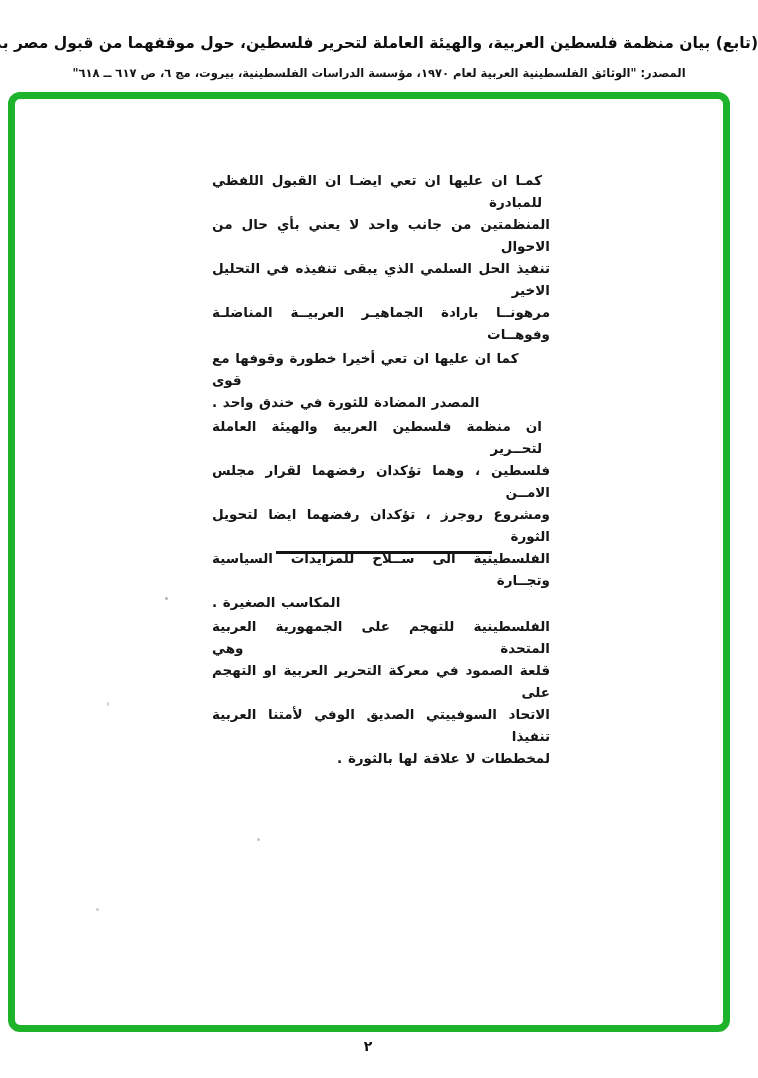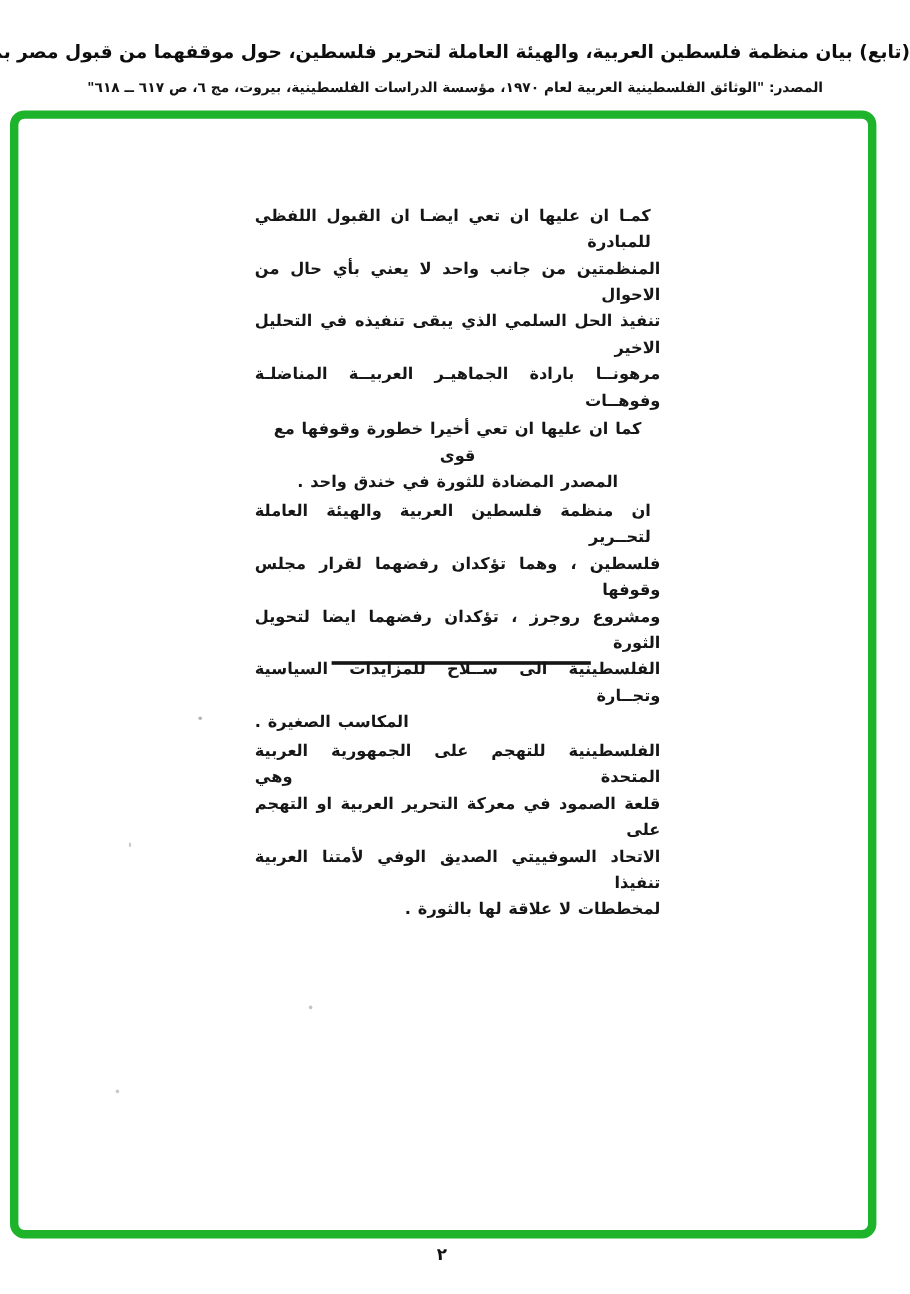--- a/index.html
+++ b/index.html
@@ -27,21 +27,21 @@
     position:absolute;top:154px;left:212px;width:338px;
     direction:rtl;
     margin-top:15px;
   }
   .para{margin:0 0 2px 0;}
   .tl{
     font-size:13.5px;font-weight:bold;line-height:22px;color:#161616;
     word-spacing:1px;
   }
   .tl.just{text-align:justify;text-align-last:justify;}
-  .tl.start{text-align:center;}
+  .tl.start{text-align:left;}
   .tl.end{text-align:left;}
   .tl.endish{text-align:right;padding-left:50px;}
   .tl.indent{padding-right:8px;}
   .divider{
     position:absolute;left:276px;top:551px;width:216px;height:3px;
     background:#151515;
   }
   .page-number{
     position:absolute;top:1038px;left:0;right:22px;
     text-align:center;font-size:14px;font-weight:bold;color:#111;
@@ -72,21 +72,21 @@
       <div class="tl just">مرهونــا بارادة الجماهيـر العربيــة المناضلـة وفوهــات</div>
     </div>
 
     <div class="para">
       <div class="tl start">كما ان عليها ان تعي أخيرا خطورة وقوفها مع قوى</div>
       <div class="tl start">المصدر المضادة للثورة في خندق واحد .</div>
     </div>
 
     <div class="para">
       <div class="tl just indent">ان منظمة فلسطين العربية والهيئة العاملة لتحــرير</div>
-      <div class="tl just">فلسطين ، وهما تؤكدان رفضهما لقرار مجلس وقوفها</div>
+      <div class="tl just">فلسطين ، وهما تؤكدان رفضهما لقرار مجلس الامــن</div>
       <div class="tl just">ومشروع روجرز ، تؤكدان رفضهما ايضا لتحويل الثورة</div>
       <div class="tl just">الفلسطينية الى ســلاح للمزايدات السياسية وتجــارة</div>
       <div class="tl end">المكاسب الصغيرة .</div>
     </div>
 
     <div class="para">
       <div class="tl just">الفلسطينية للتهجم على الجمهورية العربية المتحدة وهي</div>
       <div class="tl just">قلعة الصمود في معركة التحرير العربية او التهجم على</div>
       <div class="tl just">الاتحاد السوفييتي الصديق الوفي لأمتنا العربية تنفيذا</div>
       <div class="tl endish">لمخططات لا علاقة لها بالثورة .</div>

